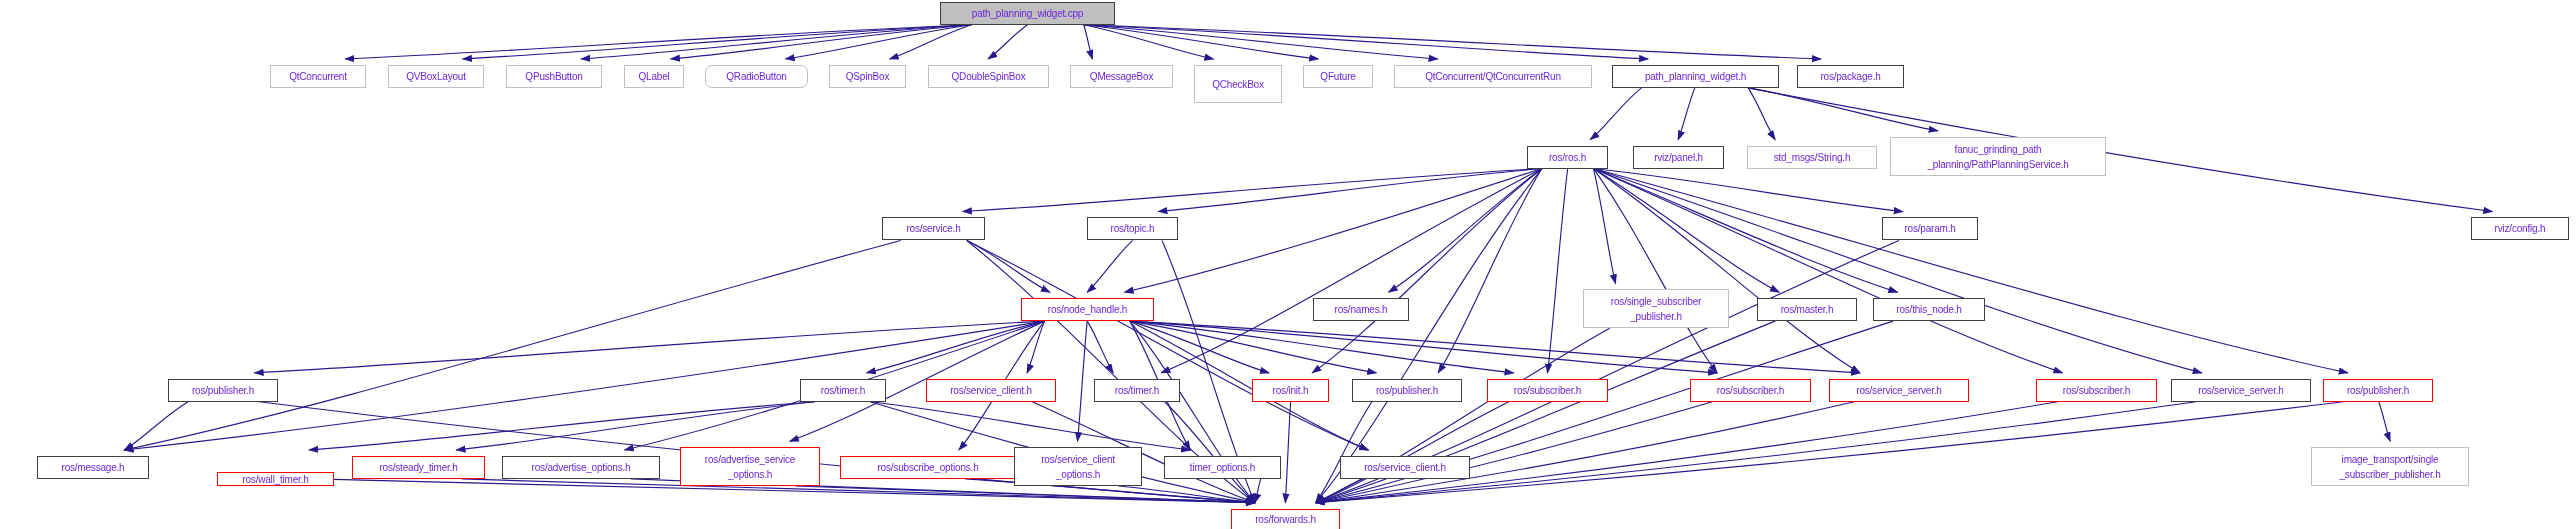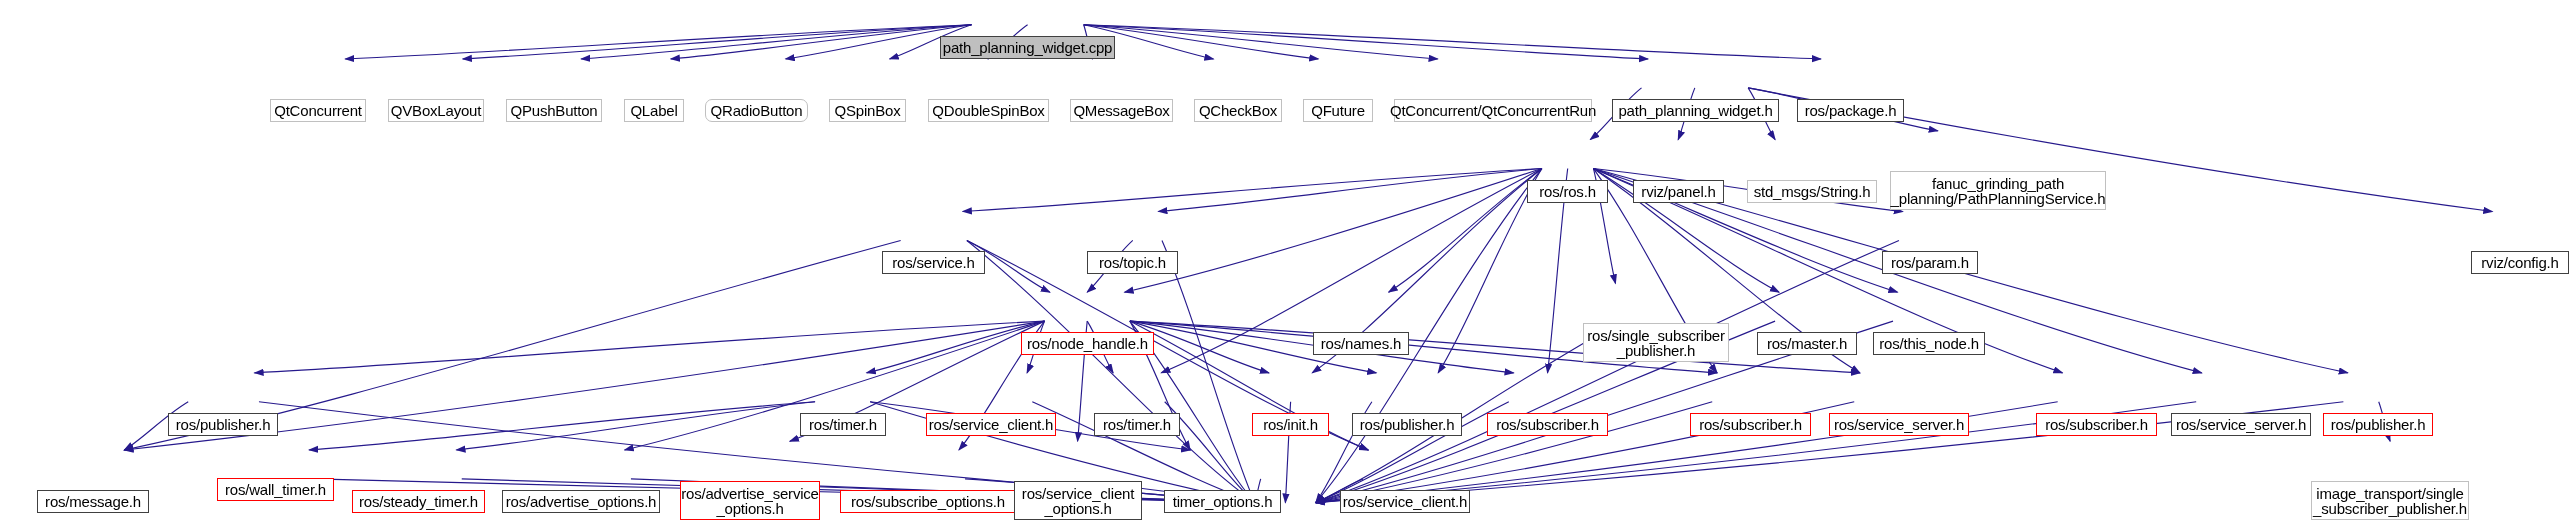--- a/index.html
+++ b/index.html
@@ -11,27 +11,26 @@
     font-family:"Liberation Sans","DejaVu Sans",sans-serif;
     overflow:hidden;
   }
   #edges{position:absolute;left:0;top:0;width:2576px;height:530px;pointer-events:none;}
   .node{
     position:absolute;
     box-sizing:border-box;
     display:flex;align-items:center;justify-content:center;
     text-align:center;
     background:#ffffff;
-    color:#000000;
-    font-size:15px;
+    color:#6d28d9;
+    font-size:10px;
     line-height:15px;
     letter-spacing:-0.2px;
     white-space:pre-line;
     padding:0.9px 2.6px;
-    margin-top:34px;
   }
   .n-grey  { border:0.9px solid #c0c0c0; }
   .n-black { border:0.9px solid #404040; }
   .n-red   { border:0.9px solid #ff0000; }
   .n-root  { border:0.9px solid #404040; background:#bfbfbf; }
 </style>
 </head>
 <body>
 
 <div id="graph">
@@ -133,21 +132,21 @@
   <div id="nodelayer">
       <div class="node n-root" style="left: 940px; top: 1.8px; width: 175px; height: 23px;">path_planning_widget.cpp</div>
       <div class="node n-grey" style="left: 270px; top: 65px; width: 96px; height: 23px;">QtConcurrent</div>
       <div class="node n-grey" style="left: 388px; top: 65px; width: 96px; height: 23px;">QVBoxLayout</div>
       <div class="node n-grey" style="left: 506px; top: 65px; width: 96px; height: 23px;">QPushButton</div>
       <div class="node n-grey" style="left: 624px; top: 65px; width: 60px; height: 23px;">QLabel</div>
       <div class="node n-grey" style="left: 705px; top: 65px; width: 103px; height: 23px; border-radius: 7px;">QRadioButton</div>
       <div class="node n-grey" style="left: 829px; top: 65px; width: 77px; height: 23px;">QSpinBox</div>
       <div class="node n-grey" style="left: 928px; top: 65px; width: 121px; height: 23px; text-align: center;">QDoubleSpinBox</div>
       <div class="node n-grey" style="left: 1070px; top: 65px; width: 103px; height: 23px;">QMessageBox</div>
-      <div class="node n-grey" style="left: 1194px; top: 65px; width: 88px; height: 23px;">QCheckBox</div>
+      <div class="node n-grey" style="left: 1194px; top: 65px; width: 88px; height: 38px;">QCheckBox</div>
       <div class="node n-grey" style="left: 1303px; top: 65px; width: 70px; height: 23px;">QFuture</div>
       <div class="node n-grey" style="left: 1394px; top: 65px; width: 198px; height: 23px;">QtConcurrent/QtConcurrentRun</div>
       <div class="node n-black" style="left: 1612px; top: 65px; width: 167px; height: 23px;">path_planning_widget.h</div>
       <div class="node n-black" style="left: 1797px; top: 65px; width: 107px; height: 23px;">ros/package.h</div>
       <div class="node n-black" style="left: 1527px; top: 146px; width: 81px; height: 23px;">ros/ros.h</div>
       <div class="node n-black" style="left: 1633px; top: 146px; width: 91px; height: 23px;">rviz/panel.h</div>
       <div class="node n-grey" style="left: 1747px; top: 146px; width: 130px; height: 23px;">std_msgs/String.h</div>
       <div class="node n-grey" style="left: 1890px; top: 137px; width: 216px; height: 39px;">fanuc_grinding_path
 _planning/PathPlanningService.h</div>
       <div class="node n-black" style="left: 882px; top: 217px; width: 103px; height: 23px;">ros/service.h</div>
@@ -166,21 +165,21 @@
       <div class="node n-black" style="left: 1094px; top: 379px; width: 86px; height: 23px;">ros/timer.h</div>
       <div class="node n-red" style="left: 1252px; top: 379px; width: 77px; height: 23px;">ros/init.h</div>
       <div class="node n-black" style="left: 1352px; top: 379px; width: 110px; height: 23px;">ros/publisher.h</div>
       <div class="node n-red" style="left: 1487px; top: 379px; width: 121px; height: 23px;">ros/subscriber.h</div>
       <div class="node n-red" style="left: 1690px; top: 379px; width: 121px; height: 23px;">ros/subscriber.h</div>
       <div class="node n-red" style="left: 1829px; top: 379px; width: 140px; height: 23px;">ros/service_server.h</div>
       <div class="node n-red" style="left: 2036px; top: 379px; width: 121px; height: 23px;">ros/subscriber.h</div>
       <div class="node n-black" style="left: 2171px; top: 379px; width: 140px; height: 23px;">ros/service_server.h</div>
       <div class="node n-red" style="left: 2323px; top: 379px; width: 110px; height: 23px;">ros/publisher.h</div>
       <div class="node n-black" style="left: 37px; top: 456px; width: 112px; height: 23px;">ros/message.h</div>
-      <div class="node n-red" style="left: 217px; top: 444px; width: 117px; height: 23px;">ros/wall_timer.h</div>
+      <div class="node n-red" style="left: 217px; top: 472px; width: 117px; height: 14px;">ros/wall_timer.h</div>
       <div class="node n-red" style="left: 352px; top: 456px; width: 133px; height: 23px;">ros/steady_timer.h</div>
       <div class="node n-black" style="left: 502px; top: 456px; width: 158px; height: 23px;">ros/advertise_options.h</div>
       <div class="node n-red" style="left: 680px; top: 447px; width: 140px; height: 39px;">ros/advertise_service
 _options.h</div>
       <div class="node n-red" style="left: 840px; top: 456px; width: 176px; height: 23px;">ros/subscribe_options.h</div>
       <div class="node n-black" style="left: 1014px; top: 447px; width: 128px; height: 39px; text-align: center;">ros/service_client
 _options.h</div>
       <div class="node n-black" style="left: 1164px; top: 456px; width: 117px; height: 23px;">timer_options.h</div>
       <div class="node n-black" style="left: 1340px; top: 456px; width: 130px; height: 23px;">ros/service_client.h</div>
       <div class="node n-grey" style="left: 2311px; top: 447px; width: 158px; height: 39px;">image_transport/single

